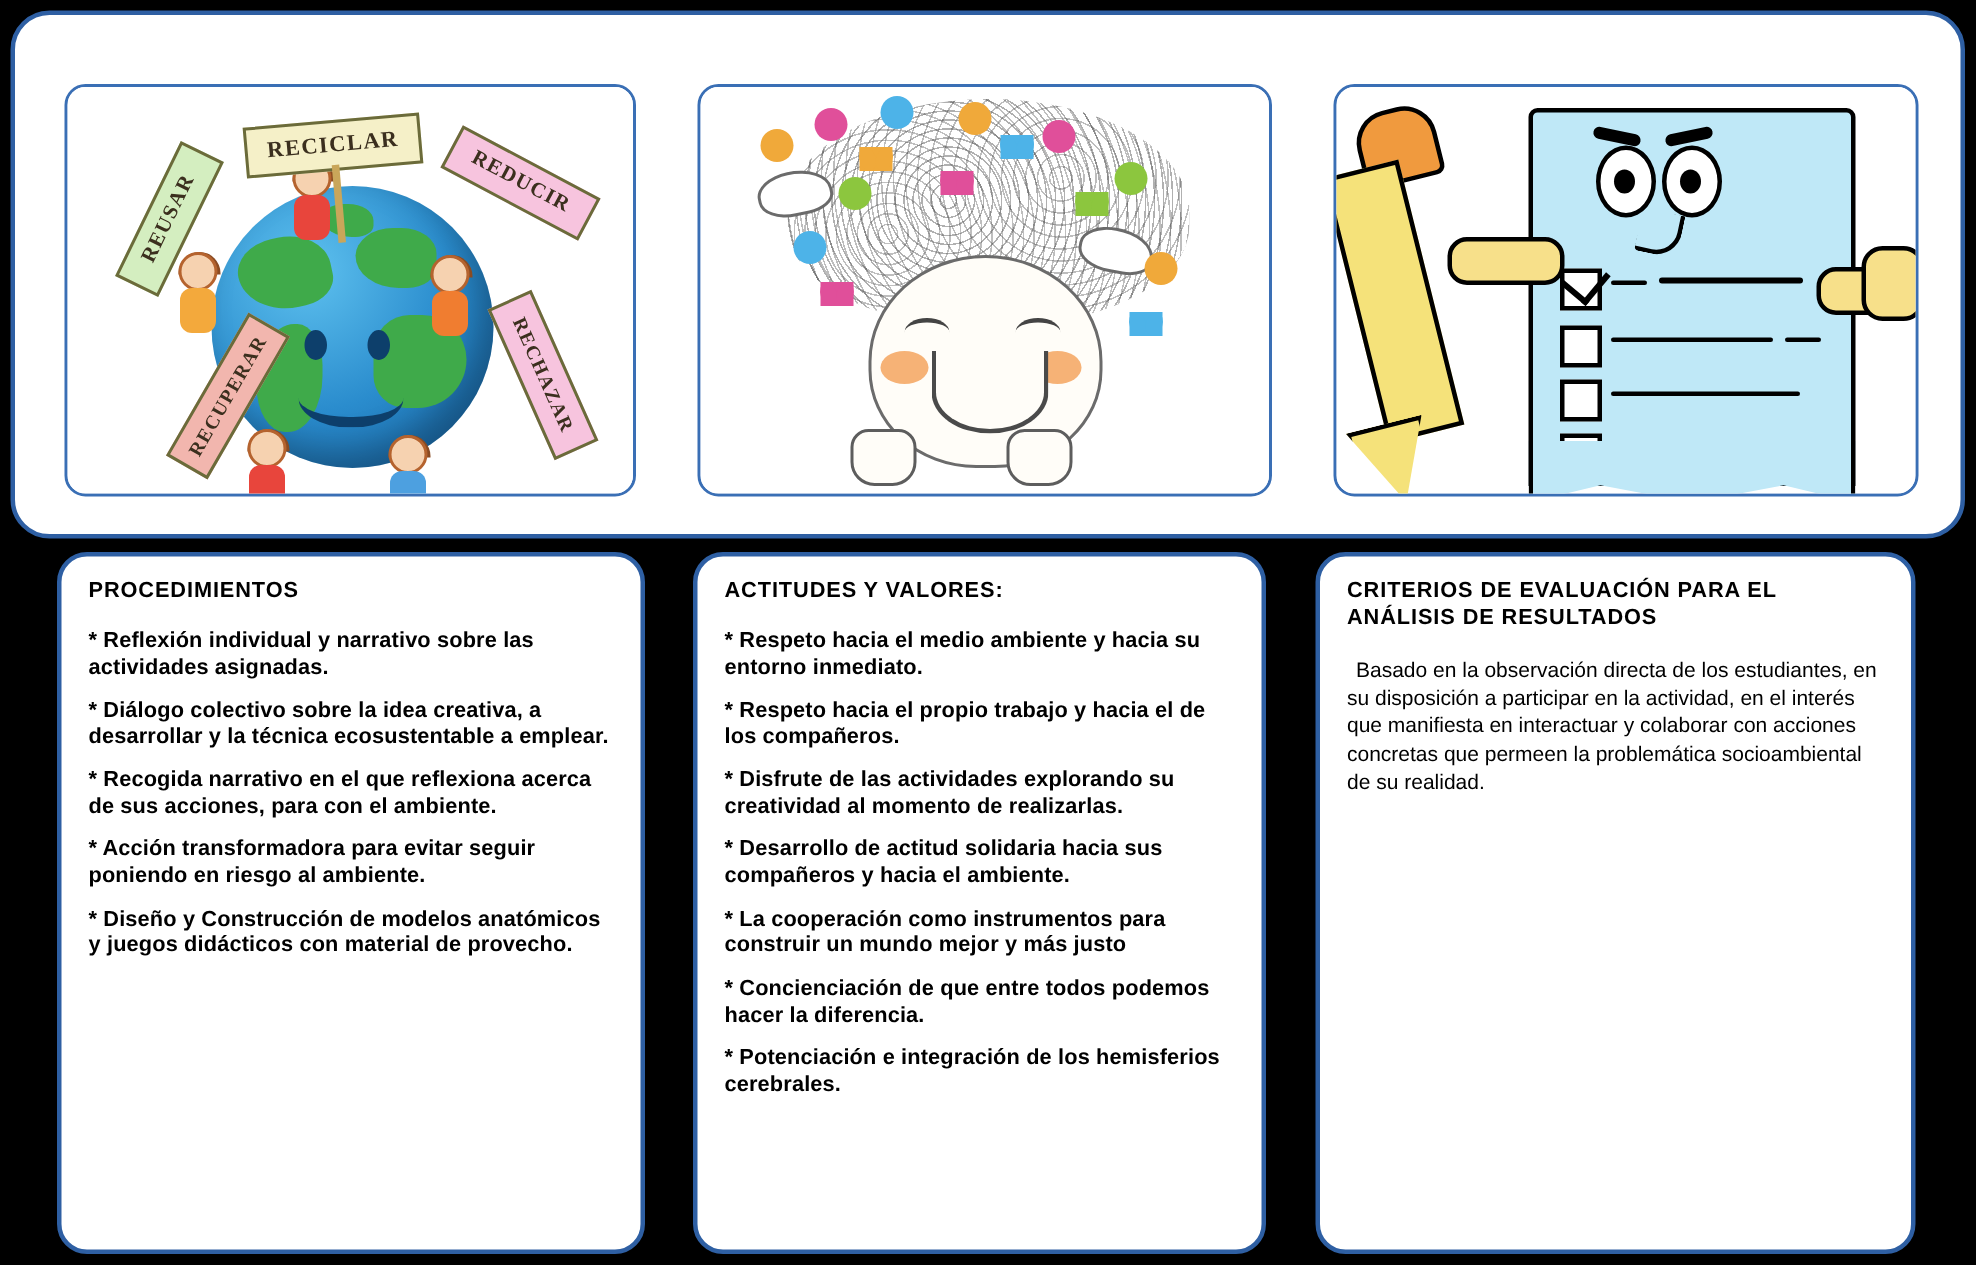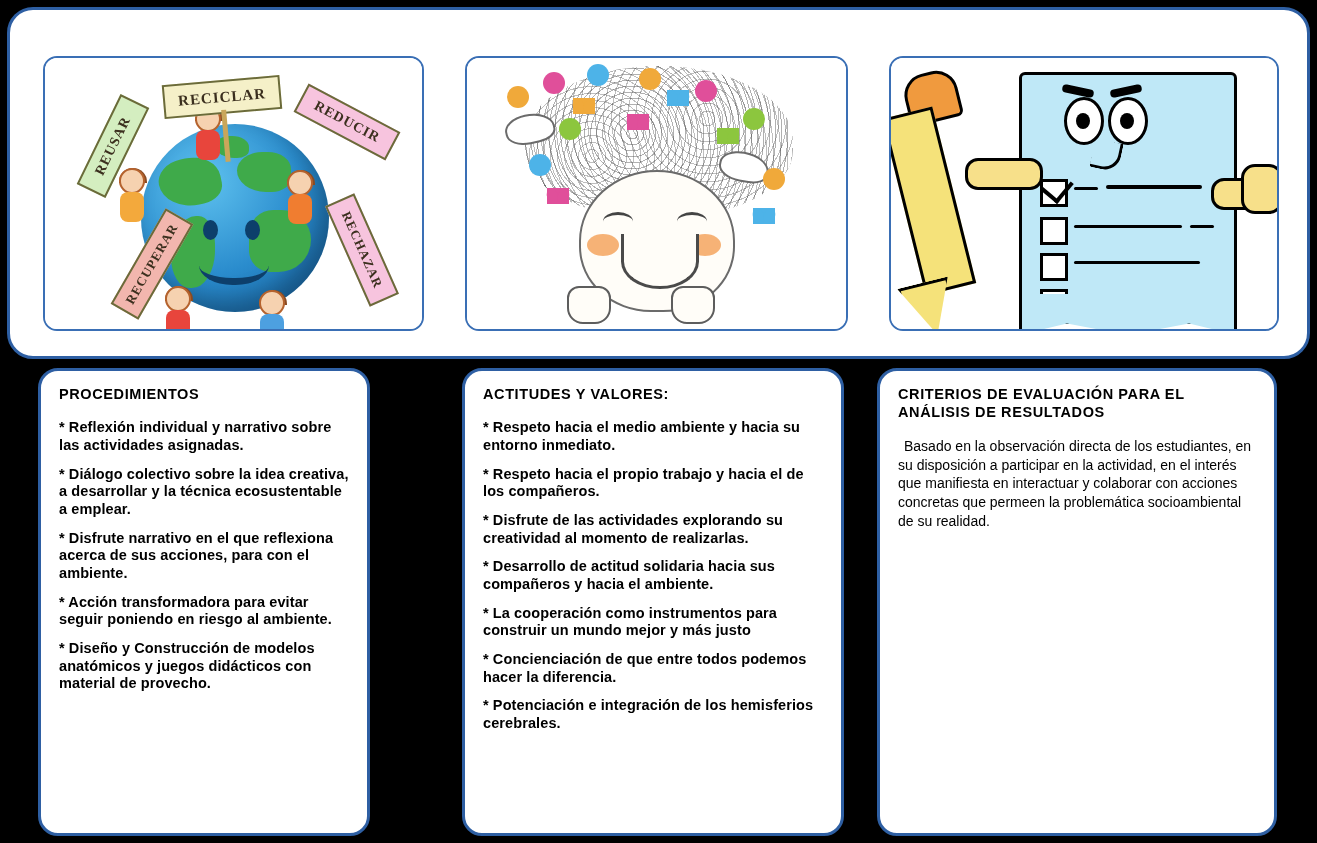--- a/index.html
+++ b/index.html
@@ -46,21 +46,21 @@
 
   
   .text-card {
     position: absolute;
     background: #ffffff;
     border: 3px solid #2e5fa3;
     border-radius: 20px;
     box-sizing: border-box;
     padding: 14px 18px 10px 18px;
   }
-  .text-card.one   { left: 38px;  top: 368px; width: 332px; height: 468px; }
+  .text-card.one   { left: 38px;  top: 368px; width: 392px; height: 468px; }
   .text-card.two   { left: 462px; top: 368px; width: 382px; height: 468px; }
   .text-card.three { left: 877px; top: 368px; width: 400px; height: 468px; }
 
   .card-title {
     font-size: 14.5px;
     font-weight: bold;
     color: #000000;
     letter-spacing: 0.6px;
     line-height: 1.25;
     margin: 0 0 16px 0;
@@ -467,21 +467,21 @@
         <div class="fist-right"></div>
       </div>
     </div>
   </div>
 
   <div class="text-card one">
     <div class="card-title">PROCEDIMIENTOS</div>
     <ul class="bullets">
       <li>* Reflexión  individual y narrativo sobre las actividades asignadas.</li>
       <li>* Diálogo colectivo sobre la idea creativa, a desarrollar y la técnica ecosustentable a emplear.</li>
-      <li>* Disfrute narrativo en el que reflexiona acerca de sus acciones, para con el ambiente.</li>
+      <li>* Recogida narrativo en el que reflexiona acerca de sus acciones, para con el ambiente.</li>
       <li>* Acción transformadora para evitar seguir poniendo en riesgo al ambiente.</li>
       <li>* Diseño y Construcción de modelos anatómicos y juegos didácticos con material de provecho.</li>
     </ul>
   </div>
 
   <div class="text-card three">
     <div class="card-title">CRITERIOS DE EVALUACIÓN  PARA EL ANÁLISIS  DE RESULTADOS</div>
     <p class="para">Basado en la observación directa de los estudiantes, en su  disposición a participar en la actividad, en el interés que manifiesta  en interactuar y colaborar con acciones concretas que permeen la problemática socioambiental de su realidad.</p>
   </div>
 

